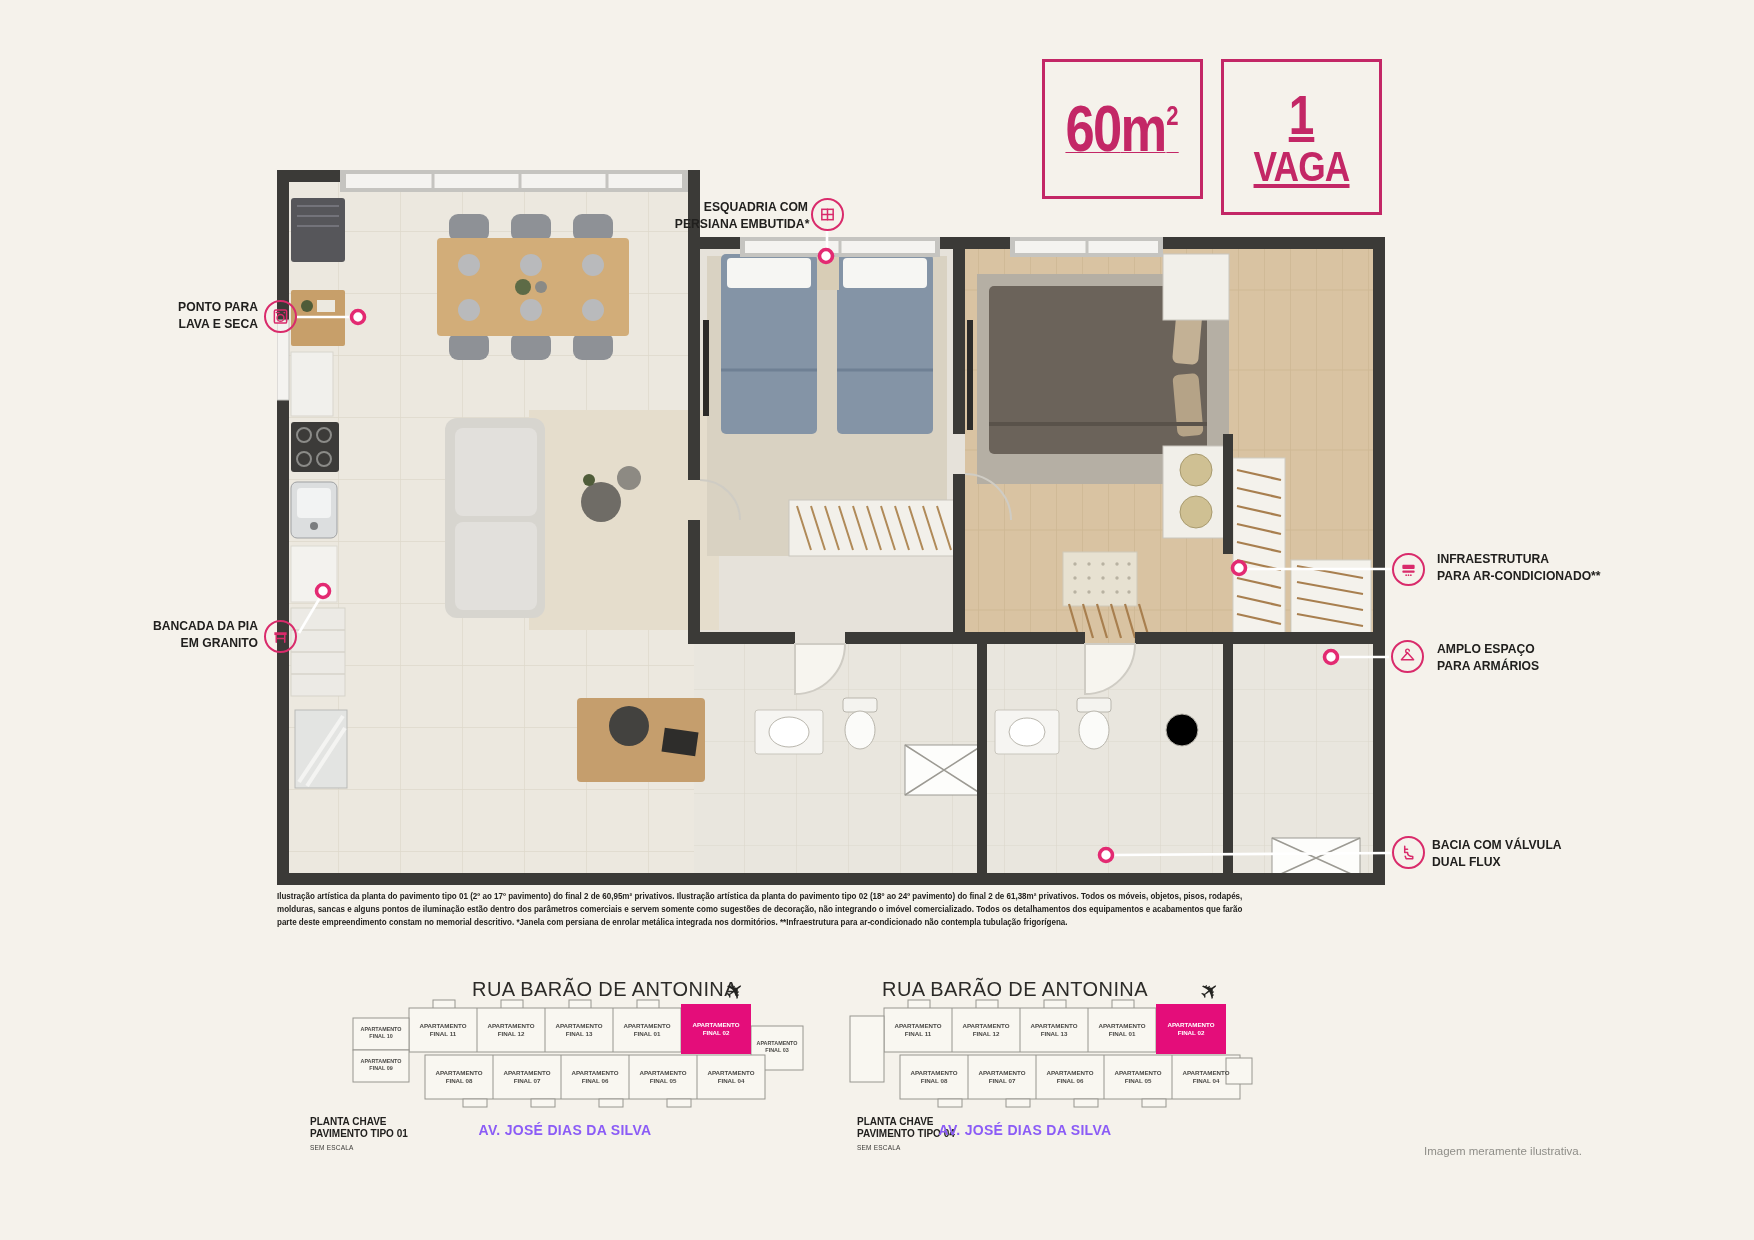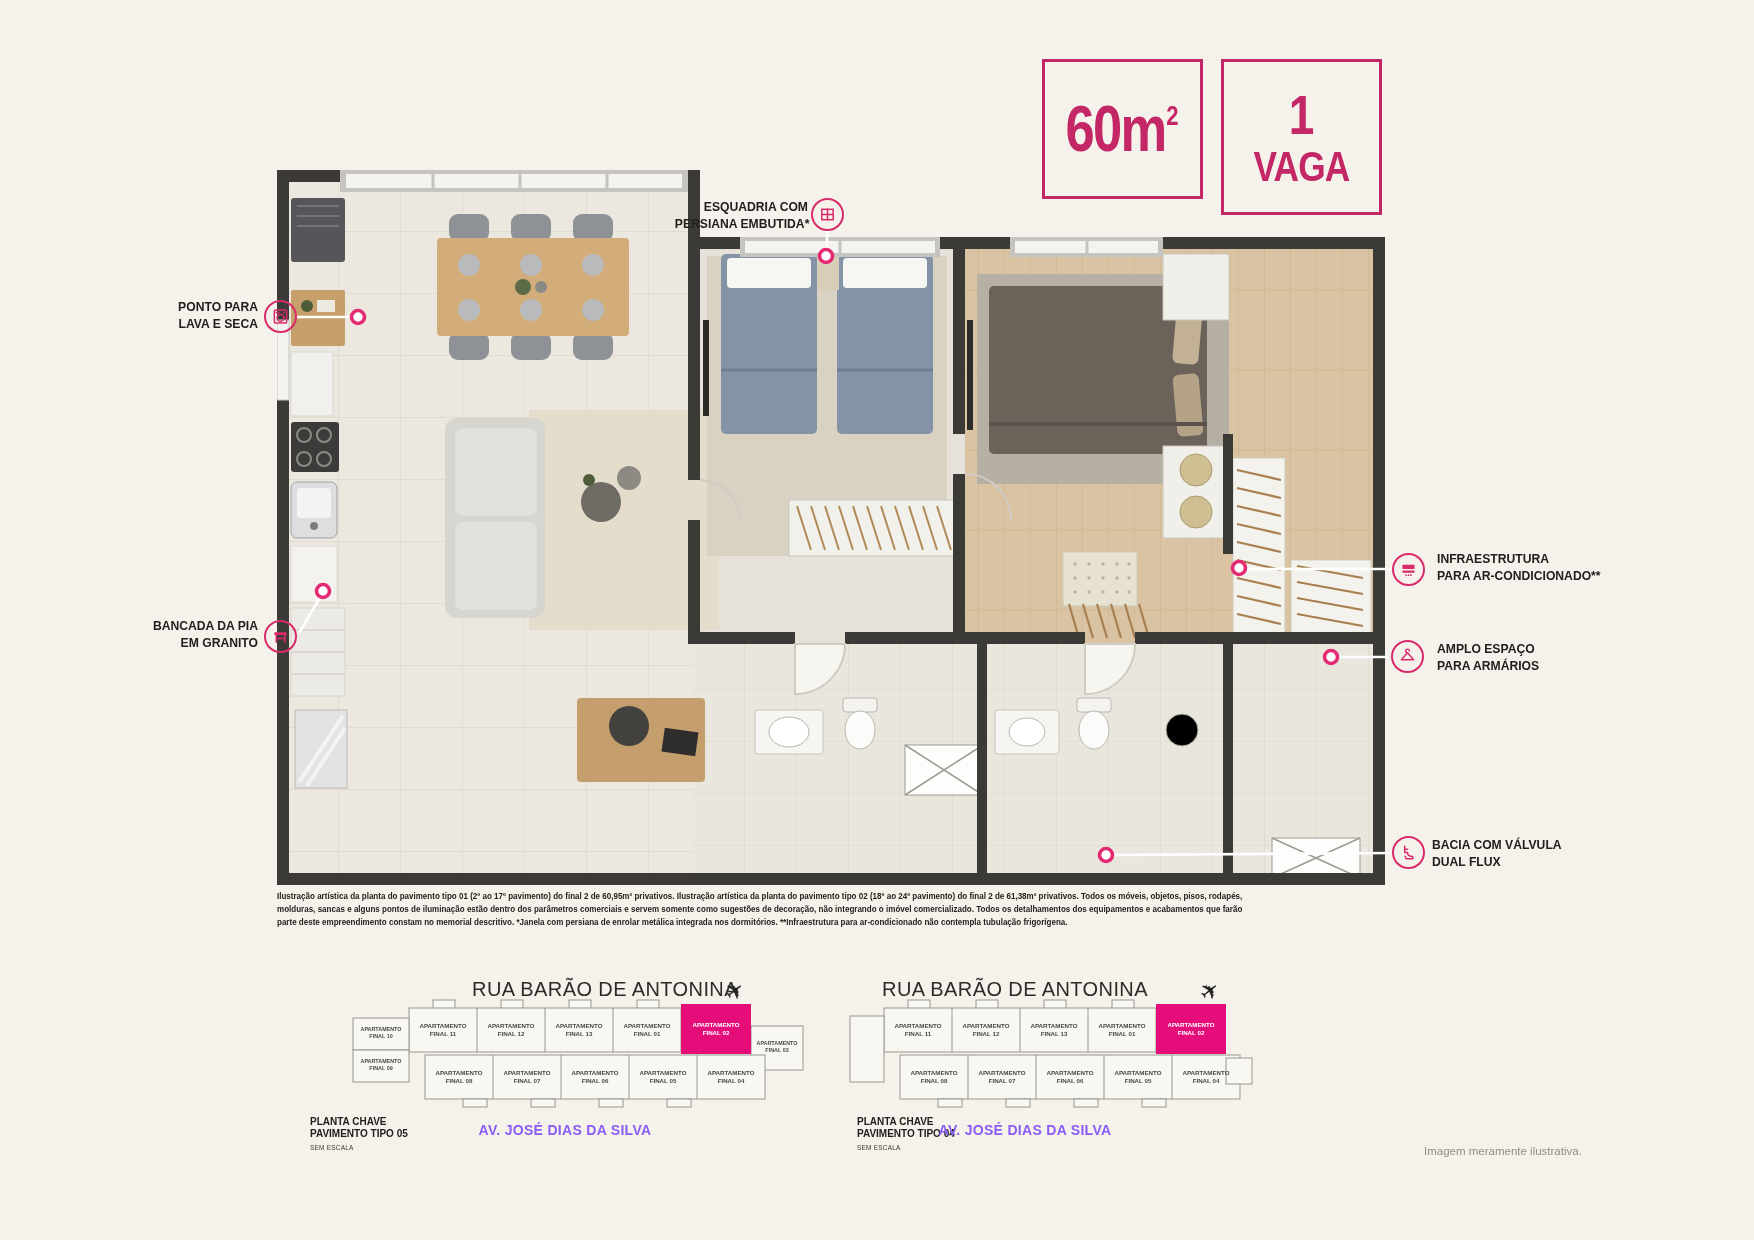--- a/index.html
+++ b/index.html
@@ -1,20 +1,20 @@
 <!DOCTYPE html>
 <html><head>
 <meta charset="utf-8">
 <style>
   html,body{margin:0;padding:0;}
   body{font-family:"Liberation Sans", sans-serif; background:#e9e6df;}
   #page{position:relative;width:1754px;height:1240px;background:#f5f2eb;overflow:hidden;}
 
   
-  .badge{position:absolute;border:3px solid #c32766;color:#c32766;display:flex;align-items:center;justify-content:center;box-sizing:border-box;}
+  .badge{position:absolute;border:3px solid #c32766;color:#c32766;display:flex;align-items:center;justify-content:center;box-sizing:border-box;text-decoration:underline;}
   .badge-inner{transform:scaleX(.82);white-space:nowrap;font-weight:700;}
   .area-num{font-size:64px;letter-spacing:-2px;}
   .area-sup{font-size:27px;vertical-align:26px;margin-left:1px;}
   .vaga{display:flex;flex-direction:column;align-items:center;line-height:1;}
   .vaga .l1{font-size:56px;}
   .vaga .l2{font-size:43px;margin-top:2px;letter-spacing:-1px;}
 
   
   .callout-text{position:absolute;font-weight:700;font-size:13.5px;line-height:16.5px;color:#21201e;white-space:nowrap;}
   .ct-right{text-align:right;transform:scaleX(.9);transform-origin:right center;}
@@ -384,21 +384,21 @@
       <text x="182" y="85" text-anchor="middle">FINAL 07</text>
       <text x="250" y="77" text-anchor="middle">APARTAMENTO</text>
       <text x="250" y="85" text-anchor="middle">FINAL 06</text>
       <text x="318" y="77" text-anchor="middle">APARTAMENTO</text>
       <text x="318" y="85" text-anchor="middle">FINAL 05</text>
       <text x="386" y="77" text-anchor="middle">APARTAMENTO</text>
       <text x="386" y="85" text-anchor="middle">FINAL 04</text>
     </svg>
     <div class="caption" style="left:5px;top:138px;">
       <div>PLANTA CHAVE</div>
-      <div>PAVIMENTO TIPO 05</div>
+      <div>PAVIMENTO TIPO 01</div>
       <div class="scale-note">SEM ESCALA</div>
     </div>
     <div class="street-bottom" style="left:100px;top:144px;">AV. JOSÉ DIAS DA SILVA</div>
   </div>
 
   <div class="keyplan" style="left:790px;top:978px;">
     <div class="street-top" style="left:65px;top:0;">RUA BARÃO DE ANTONINA</div>
     <div class="plane" style="left:410px;top:0px;">✈</div>
     <svg class="kp-svg" style="left:30px;" width="470" height="120" viewBox="0 0 470 120">
       <g fill="#f9f7f1" stroke="#97968f" stroke-width="1">

